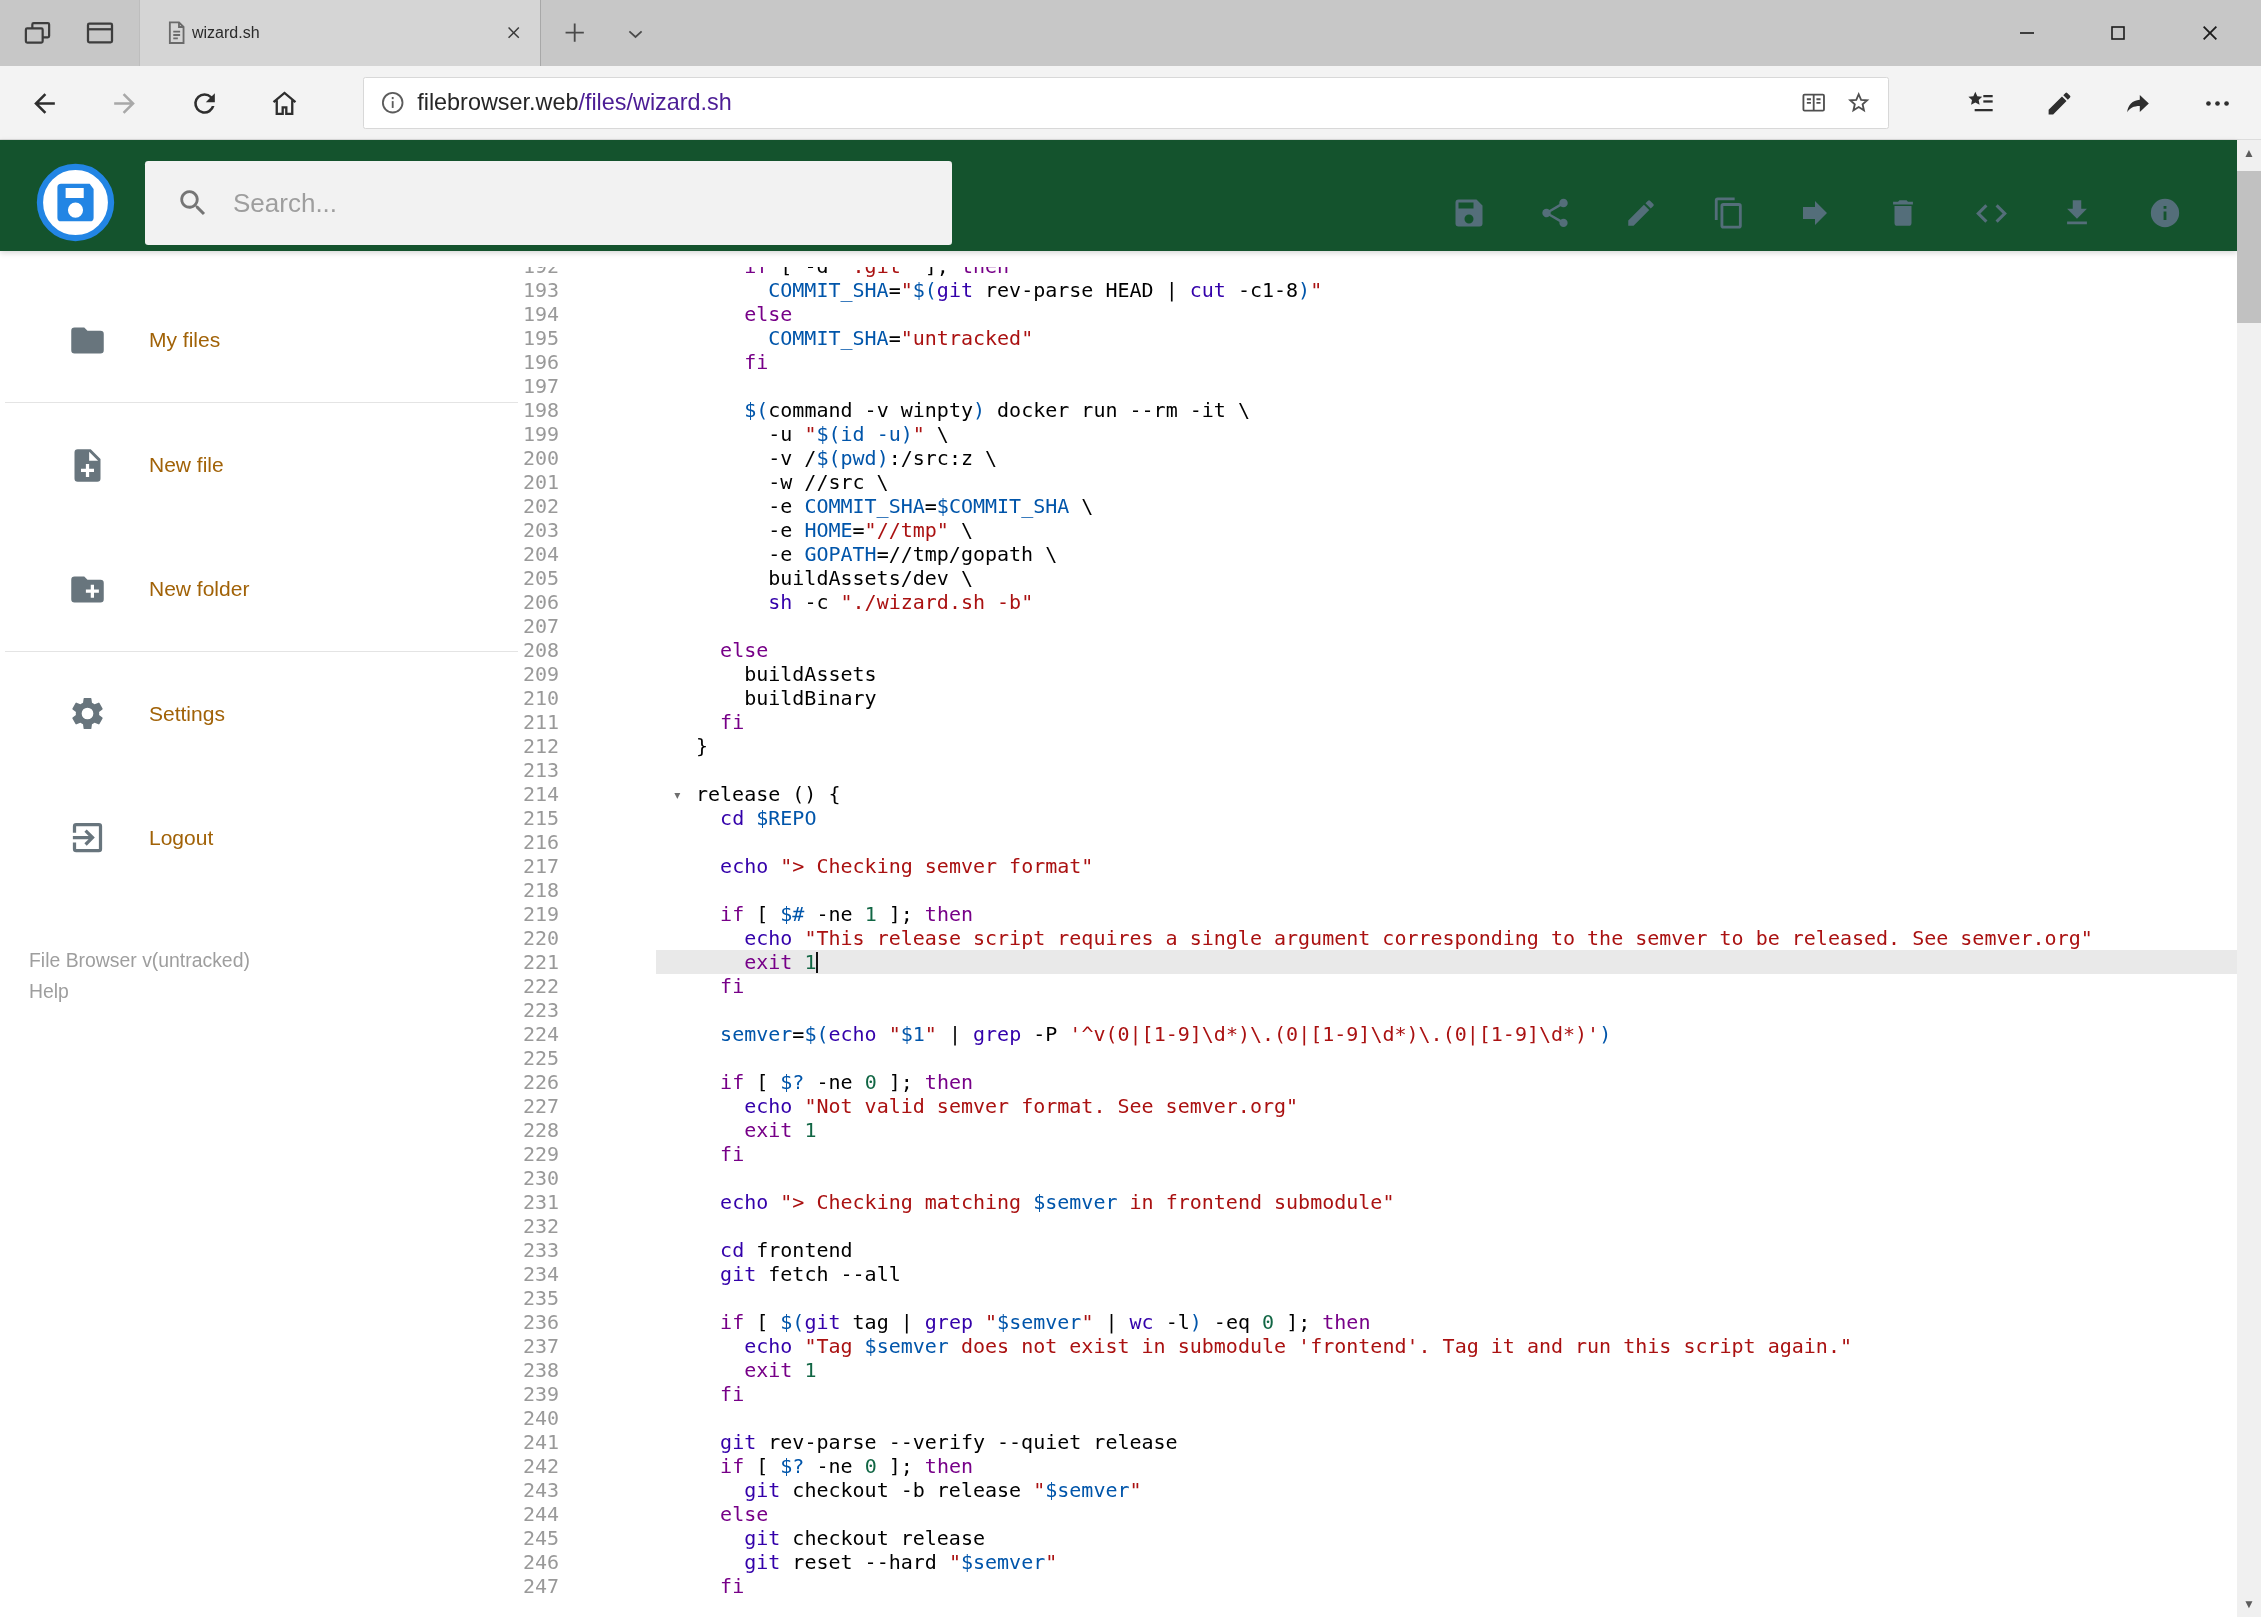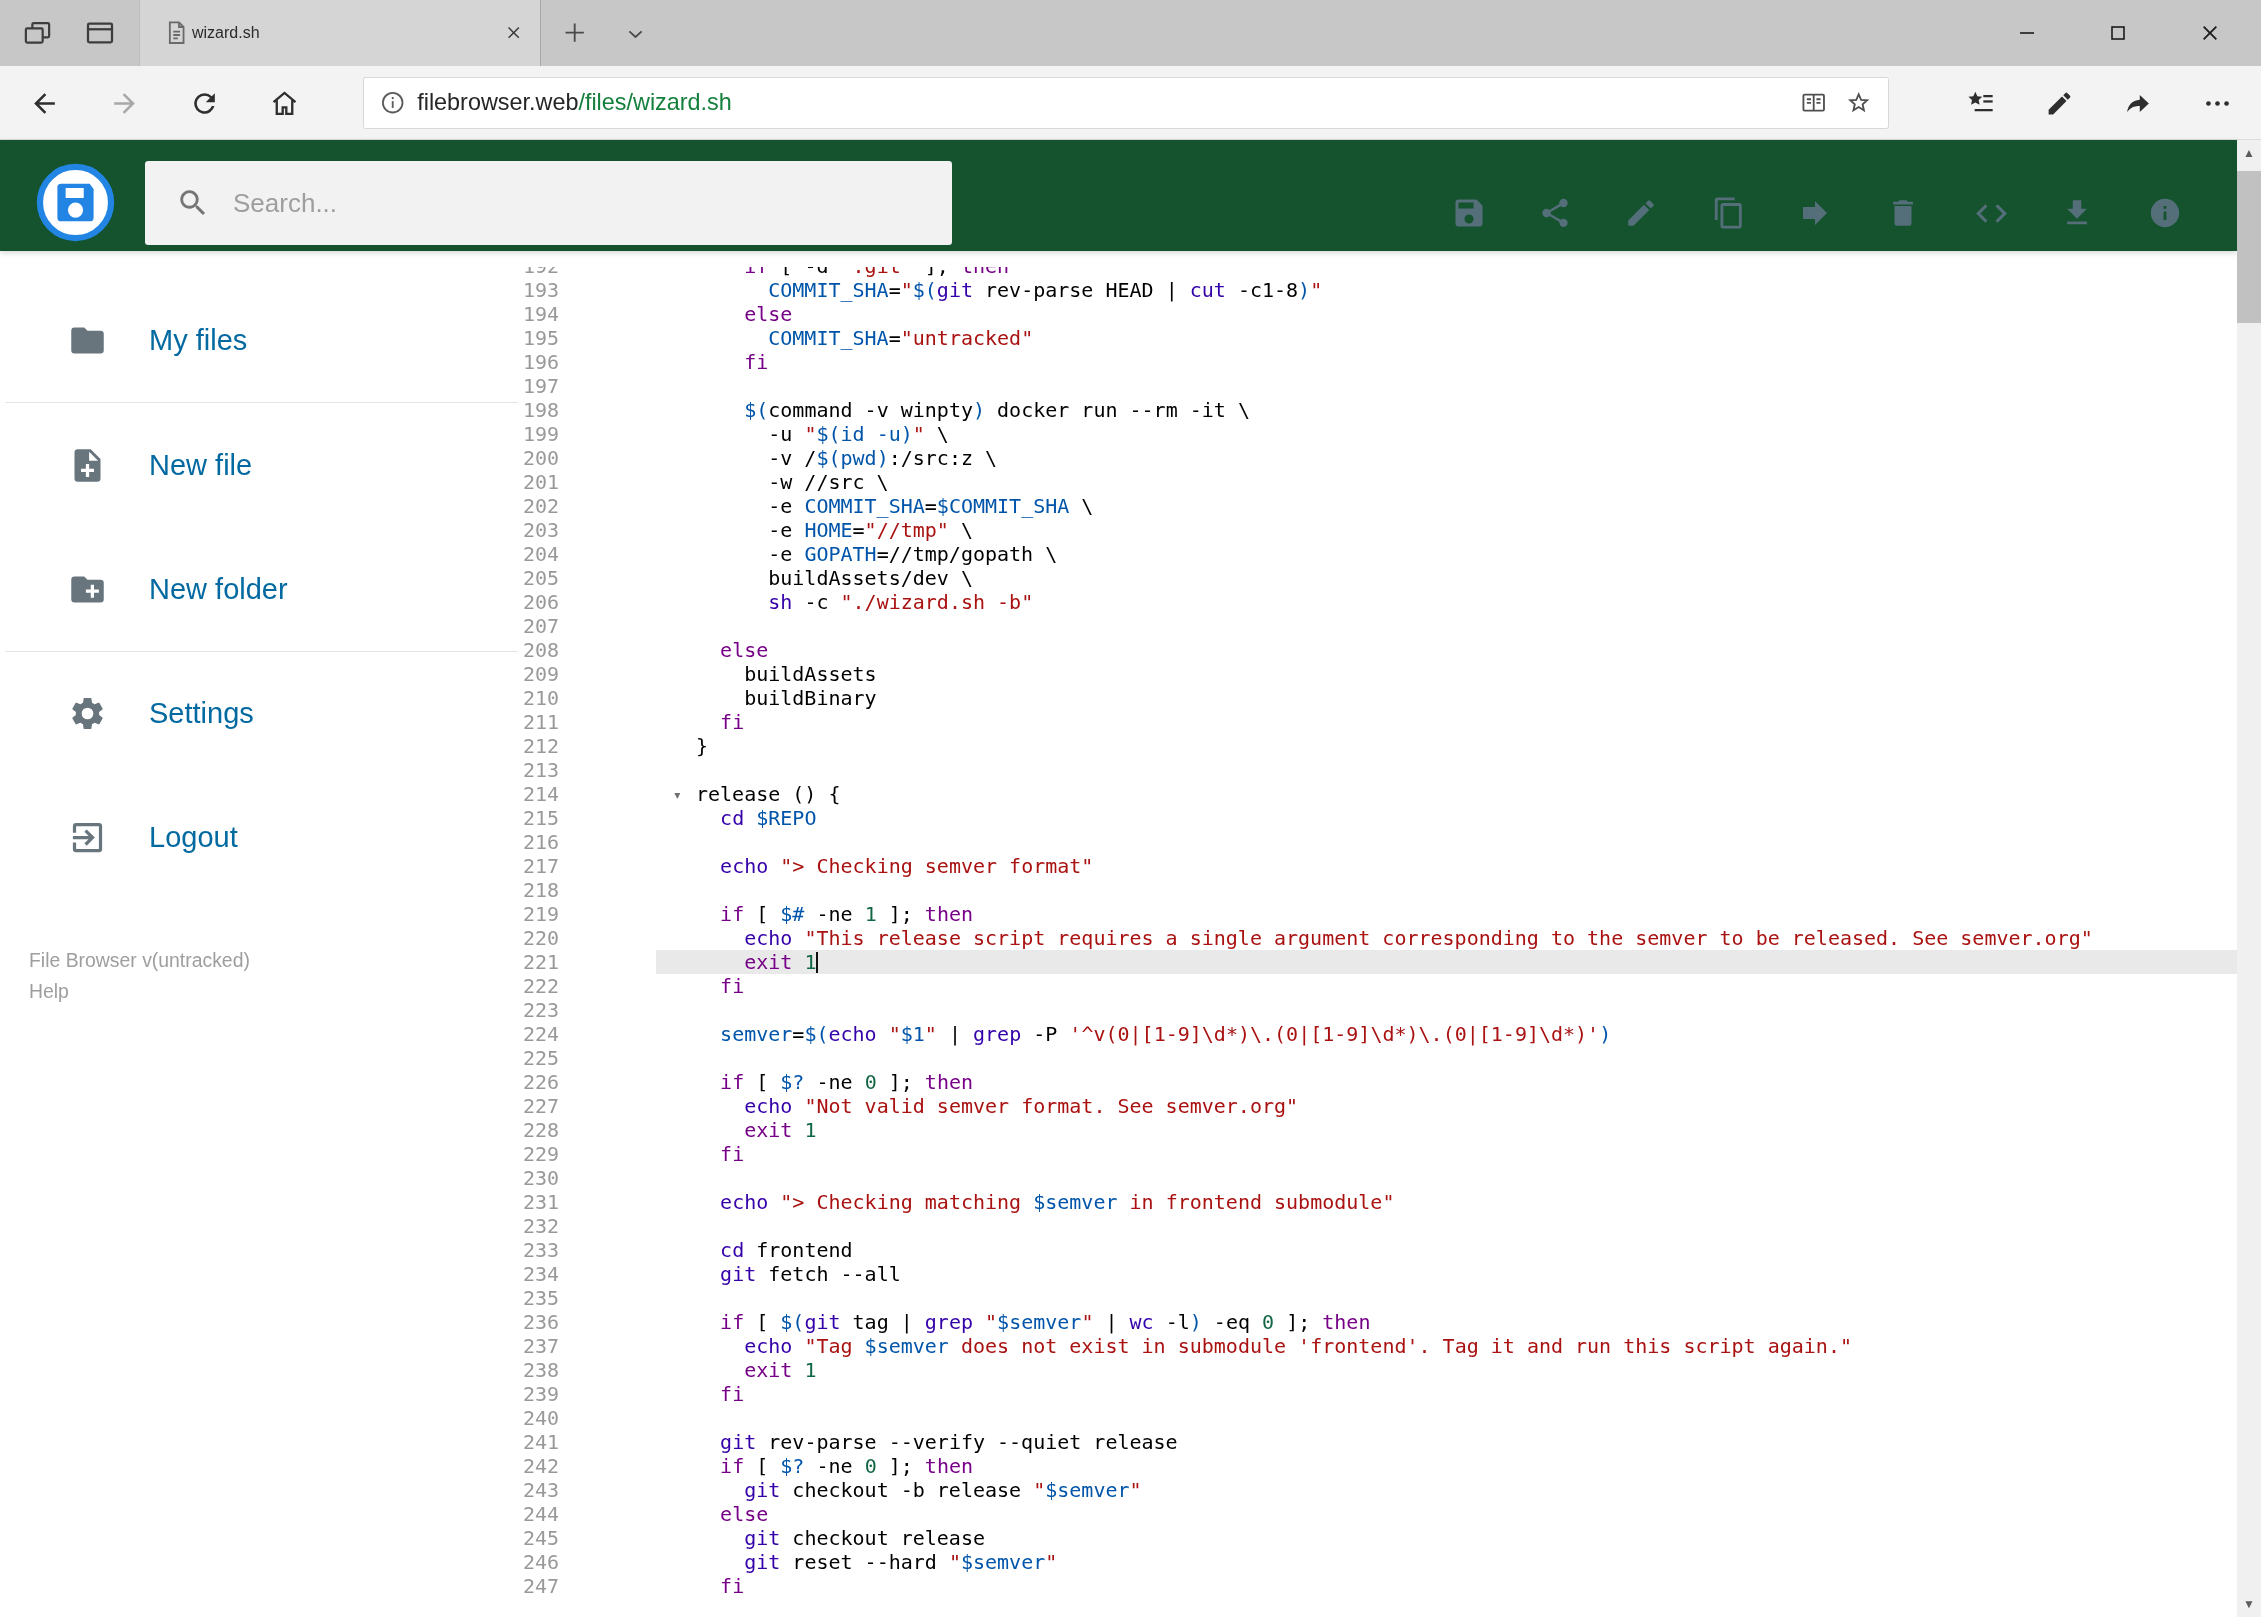--- a/index.html
+++ b/index.html
@@ -19,42 +19,42 @@
   .wbtn{position:absolute;top:0;width:84px;height:66px;color:#1c1c1c;}
 
   
   .nav{position:absolute;left:0;top:66px;right:0;height:74px;background:#f3f3f3;border-bottom:0.8px solid #dcdcdc;box-sizing:border-box;}
   .nbtn{position:absolute;top:11.3px;width:52px;height:52px;color:#2e2e2e;}
   .nbtn.disabled{color:#a8a8a8;}
   .abar{position:absolute;left:363px;top:10.5px;width:1526px;height:52px;background:#fff;border:0.8px solid #d8d8d8;
         border-radius:2.4px;display:flex;align-items:center;box-sizing:border-box;}
   .abar .url{font-size:23.4px;margin-left:11.3px;white-space:nowrap;}
   .url-host{color:#262626;}
-  .url-path{color:#15803d;}
+  .url-path{color:#4c1d95;}
   .abar-right{margin-left:auto;display:flex;align-items:center;}
   .abar-ic{width:45px;height:48px;color:#4f4f4f;}
 
   
   .hdr{position:absolute;left:0;top:140px;right:24px;height:111px;background:#14532d;
        box-shadow:0 2.4px 5.7px rgba(0,0,0,.16);z-index:6;}
   .logo{position:absolute;left:36px;top:22.6px;width:79px;height:79px;}
   .search{position:absolute;left:145px;top:21px;width:807px;height:84px;background:#f2f2f2;border-radius:3.2px;
           display:flex;align-items:center;}
   .search svg{margin-left:31px;color:#757575;}
   .search input{border:none;outline:none;background:transparent;font-size:26px;margin-left:21px;flex:1;
                 font-family:"Liberation Sans",sans-serif;color:#444;}
   .search input::placeholder{color:#9e9e9e;}
   .tbtn{position:absolute;top:47px;width:52px;height:52px;color:#546e7a;}
 
   
   .content{position:absolute;left:0;top:267px;right:24px;bottom:0;display:flex;overflow:hidden;background:#fff;}
   .sidebar{width:523px;flex:none;padding-top:11.3px;box-sizing:border-box;}
   .sb-item{height:124px;display:flex;align-items:center;padding-left:68px;cursor:pointer;}
   .sb-item svg{color:#68757d;flex:none;}
-  .sb-label{font-size:29px;color:#0369a1;margin-left:42px;}
+  .sb-label{font-size:21px;color:#a16207;margin-left:42px;}
   .sb-div{height:0.8px;background:#e4e4e4;margin:0 4.8px;}
   .sb-footer{margin-top:45px;padding-left:29px;font-size:19.4px;color:#9e9e9e;line-height:31px;}
 
   
   .editor{flex:1;position:relative;overflow:hidden;background:#fff;}
   .code{position:absolute;left:0;top:-13px;right:0;}
   .cm-row{display:flex;height:24px;font-family:"DejaVu Sans Mono",monospace;font-size:20px;line-height:24px;white-space:pre;}
   .gut{width:133px;flex:none;color:#999;position:relative;}
   .fold{position:absolute;right:-26px;top:0.8px;font-size:15.3px;color:#6e6e6e;cursor:pointer;}
   .lc{flex:1;padding-left:40px;}

